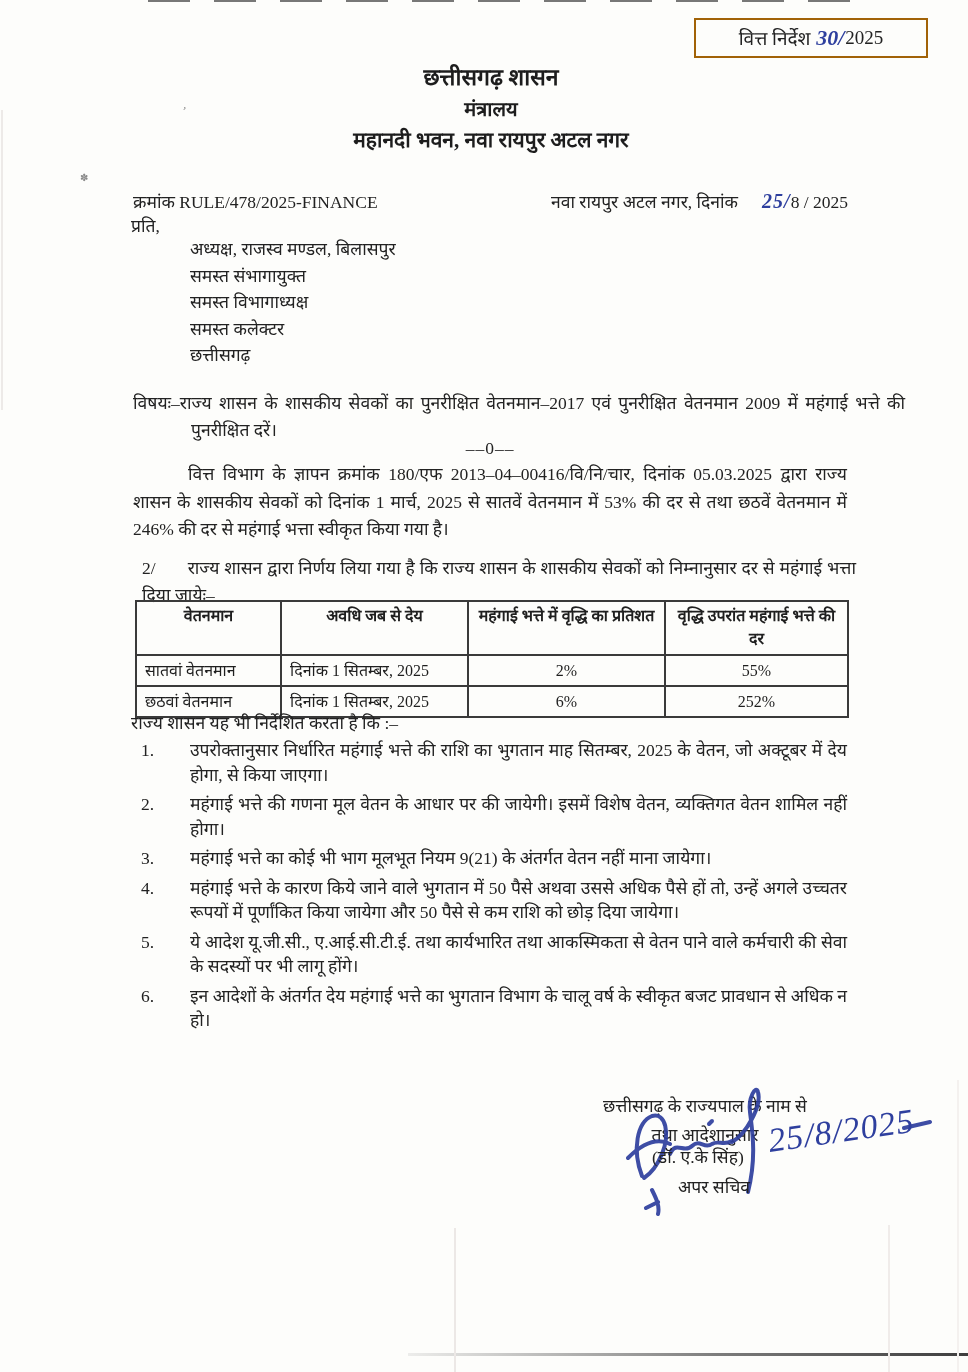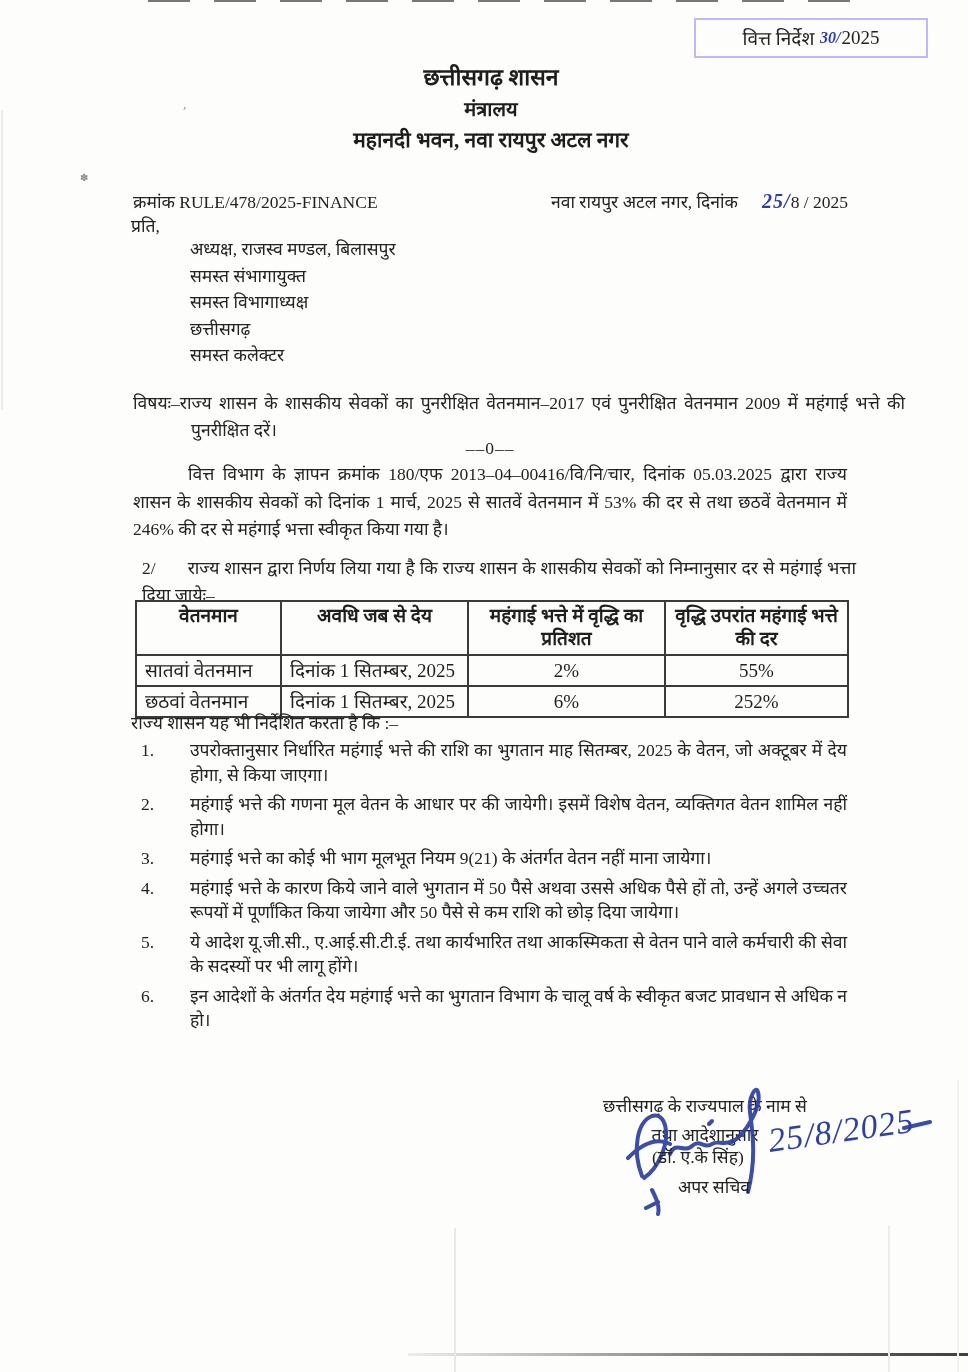--- a/index.html
+++ b/index.html
@@ -18,24 +18,24 @@
   .vline{position:absolute;width:2px;background:#edeae8;}
   .v-left{left:1px;top:110px;height:300px;}
   .v-mid{left:454px;top:1228px;height:144px;background:#ece8e6;}
   .v-right{left:888px;top:1225px;height:147px;background:#f0ecea;}
   .v-far{left:957px;top:1080px;height:292px;background:#f4f1ef;}
   .speck{position:absolute;color:#8a8a8a;font-size:12px;}
   .speck-1{left:182px;top:104px;transform:rotate(12deg);}
   .speck-2{left:80px;top:172px;font-size:10px;}
   
   .stamp{position:absolute;top:18px;left:694px;width:230px;height:36px;
-    border:2px solid #c4b5fd;display:flex;align-items:center;justify-content:center;
+    border:2px solid #a16207;display:flex;align-items:center;justify-content:center;
     font-size:19px;white-space:nowrap;background:#fdfdfb;}
   .hand{color:#2e3f9e;font-style:italic;font-weight:bold;margin-left:24px;}
-  .stamp .hand{font-size:16px;margin:0 1px;}
+  .stamp .hand{font-size:22px;margin:0 1px;}
   
   .letterhead{position:absolute;top:62px;left:0;width:100%;text-align:center;font-weight:700;color:#1d1d1d;margin-left:7px;}
   .lh1{font-size:23px;line-height:32px;}
   .lh2{font-size:21px;line-height:33px;}
   .lh3{font-size:20px;line-height:31px;}
   .lh4{font-size:21px;line-height:30px;}
   
   .refrow{position:absolute;top:189px;left:133px;right:120px;display:flex;
     justify-content:space-between;font-size:17.5px;white-space:nowrap;}
   .refrow .hand{font-size:20px;letter-spacing:1px;}
@@ -45,21 +45,21 @@
   .subject{position:absolute;top:390px;left:133px;width:714px;
     padding-left:58px;text-indent:-58px;line-height:27px;text-align:justify;}
   .sep{position:absolute;top:438px;left:133px;width:714px;text-align:center;letter-spacing:1px;}
   .para1{position:absolute;top:461px;left:133px;width:714px;margin:0;
     text-indent:55px;line-height:27.5px;text-align:justify;}
   .para2{position:absolute;top:546px;left:133px;width:714px;margin:9px;
     line-height:27px;text-align:justify;}
   .pnum{margin-right:32px;}
   
   .da-table{position:absolute;top:600px;left:135px;border-collapse:collapse;
-    font-size:19px;color:#1f1f1f;}
+    font-size:16px;color:#1f1f1f;}
   .da-table th,.da-table td{border:2px solid #3a3a3a;padding:2px 8px;}
   .da-table th{font-weight:600;text-align:center;vertical-align:top;line-height:23px;height:48px;}
   .da-table td{height:25px;line-height:22px;}
   .c-left{text-align:left;}
   .c-center{text-align:center;}
   
   .intro{position:absolute;top:710px;left:131px;}
   .items{position:absolute;top:738px;left:133px;width:714px;}
   .item{position:relative;padding-left:57px;text-align:justify;line-height:24.5px;margin-bottom:5px;}
   .item .num{position:absolute;left:8px;top:0;}
@@ -102,22 +102,22 @@
     <span>
       <span>नवा रायपुर अटल नगर, दिनांक</span><span class="hand">25/</span><span>8 / 2025</span>
     </span>
   </div>
 
   <div class="prati">प्रति,</div>
   <div class="addressees">
     <div>अध्यक्ष, राजस्व मण्डल, बिलासपुर</div>
     <div>समस्त संभागायुक्त</div>
     <div>समस्त विभागाध्यक्ष</div>
+    <div>समस्त कलेक्टर</div>
     <div>छत्तीसगढ़</div>
-    <div>समस्त कलेक्टर</div>
   </div>
 
   <div class="subject">विषयः–राज्य शासन के शासकीय सेवकों का पुनरीक्षित वेतनमान–2017 एवं पुनरीक्षित वेतनमान 2009 में महंगाई भत्ते की पुनरीक्षित दरें।</div>
   <div class="sep">––0––</div>
 
   <p class="para1">वित्त विभाग के ज्ञापन क्रमांक 180/एफ 2013–04–00416/वि/नि/चार, दिनांक 05.03.2025 द्वारा राज्य शासन के शासकीय सेवकों को दिनांक 1 मार्च, 2025 से सातवें वेतनमान में 53% की दर से तथा छठवें वेतनमान में 246% की दर से महंगाई भत्ता स्वीकृत किया गया है।</p>
   <p class="para2">
     <span class="pnum">2/</span><span>राज्य शासन द्वारा निर्णय लिया गया है कि राज्य शासन के शासकीय सेवकों को निम्नानुसार दर से महंगाई भत्ता दिया जायेः–</span>
   </p>
 

